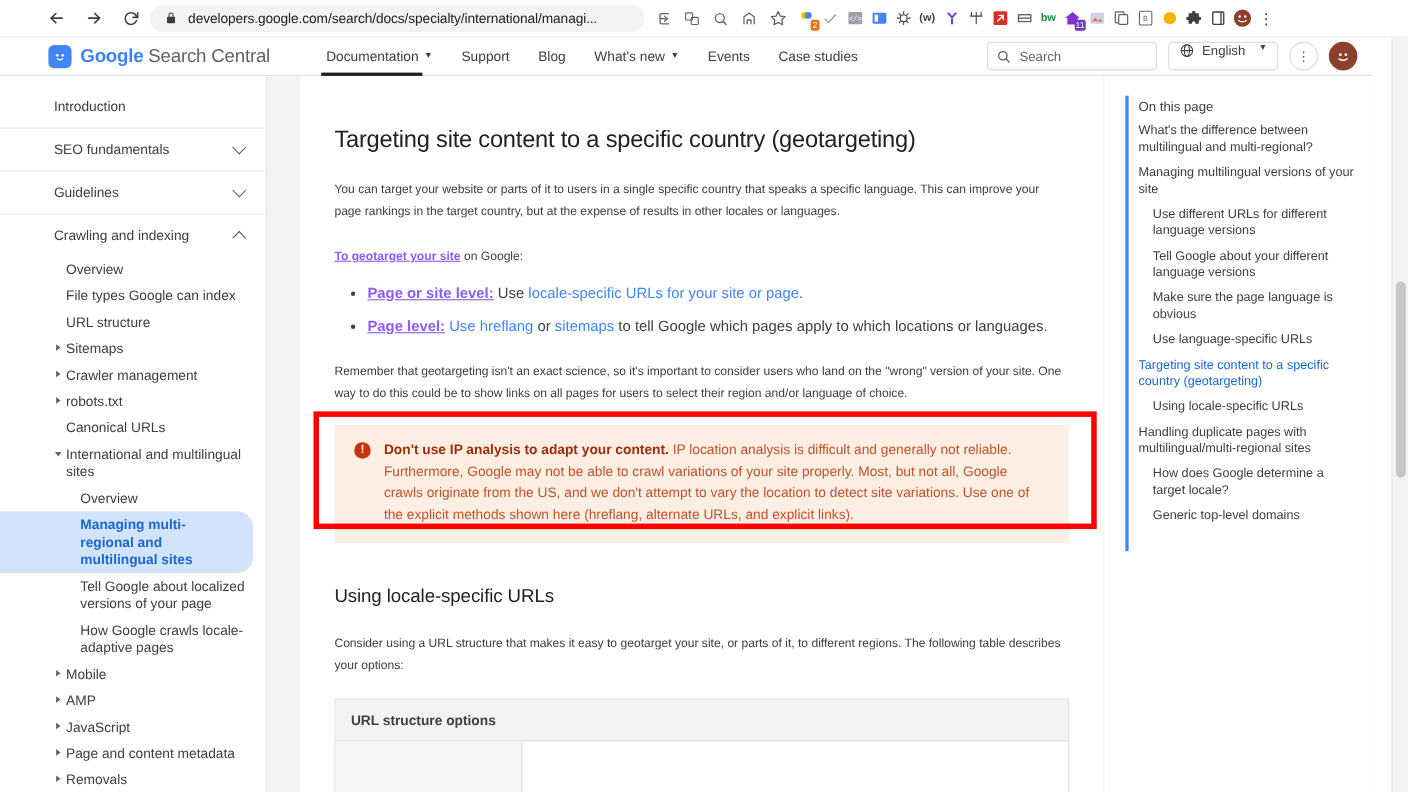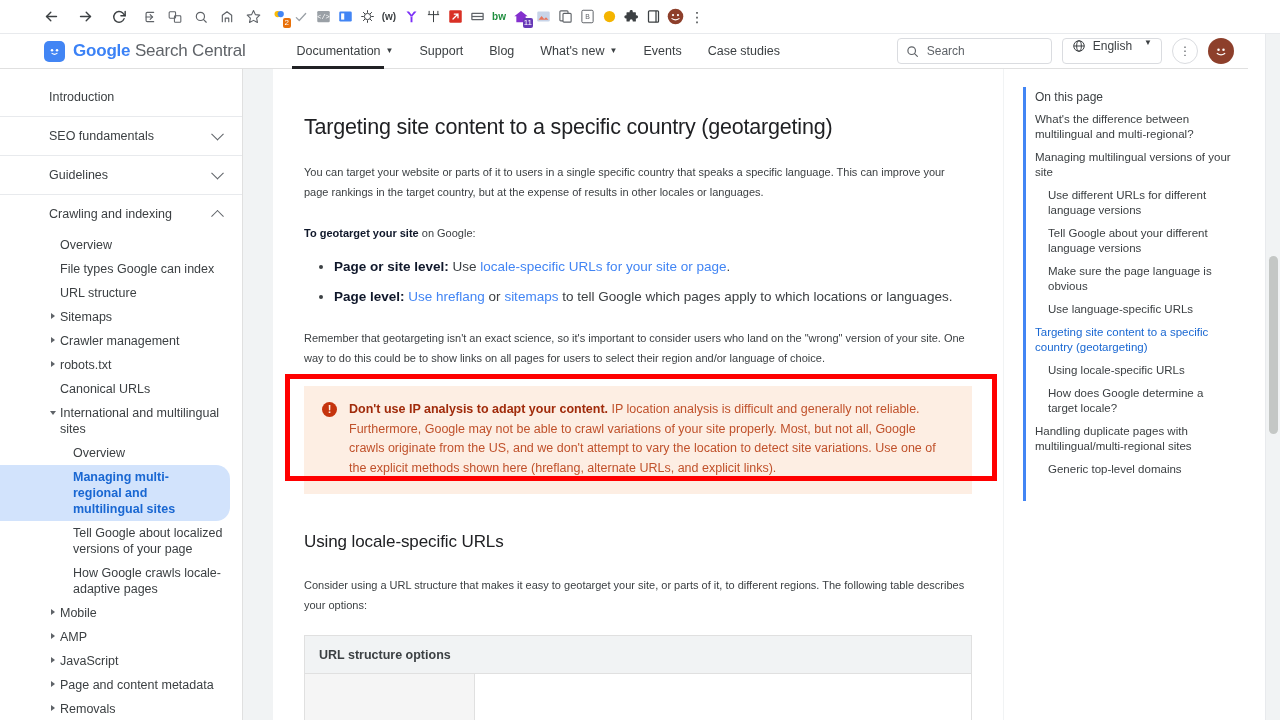--- a/index.html
+++ b/index.html
@@ -196,21 +196,21 @@
   p.body {
     font-size: 11px; color: #3c4043;
     line-height: 20px; margin: 21px 0 0 0;
   }
   ul.body-list { margin: 14px 0 0 0; padding-left: 30px; }
   ul.body-list li {
     font-size: 13.5px; color: #3c4043;
     line-height: 20px; margin-bottom: 10px;
   }
   a.doclink { color: #4285f4; text-decoration: none; }
-  b.lead { font-weight: 700; color: #0f172a; }
+  b.lead { font-weight: 700; color: #8b5cf6; text-decoration: underline; }
 
   
   #callout-wrap { position: relative; margin-top: 18px; }
   #callout {
     background: #fdeee3;
     padding: 14px 22px 16px 18px;
     display: flex; align-items: flex-start;
   }
   #callout-icon {
     flex: 0 0 auto; width: 15px; height: 15px;
@@ -309,20 +309,28 @@
         <polyline points="13 6 19 12 13 18"></polyline>
       </svg>
   </div>
   <div class="nav-btn" style="margin-left:8px">
     <svg width="17" height="17" viewBox="0 0 24 24" fill="none" stroke="#3c4043" stroke-width="2" stroke-linecap="round" stroke-linejoin="round">
         <polyline points="20 5 20 11 14 11"></polyline>
         <path d="M18.5 15a7.5 7.5 0 1 1-1.8-7.8L20 11"></path>
       </svg>
   </div>
 
+  <div id="omnibox">
+    <span class="omni-icon">
+      <svg width="11" height="11" viewBox="0 0 24 24" fill="#3c4043">
+          <path d="M12 1a5 5 0 0 0-5 5v3H6a2 2 0 0 0-2 2v9a2 2 0 0 0 2 2h12a2 2 0 0 0 2-2v-9a2 2 0 0 0-2-2h-1V6a5 5 0 0 0-5-5zm0 2a3 3 0 0 1 3 3v3H9V6a3 3 0 0 1 3-3z"></path>
+        </svg>
+    </span>
+    <span id="omnibox-url">developers.google.com/search/docs/specialty/international/managi...</span>
+  </div>
 
   <div class="nav-btn" style="margin-left:4px">
     <svg width="14" height="14" viewBox="0 0 24 24" fill="none" stroke="#5f6368" stroke-width="2" stroke-linecap="round">
         <path d="M20 4H9a2 2 0 0 0-2 2v12a2 2 0 0 0 2 2h11"></path>
         <polyline points="14 8 18 12 14 16"></polyline>
         <line x1="18" y1="12" x2="7" y2="12"></line>
       </svg>
   </div>
   <div class="nav-btn">
     <svg width="14" height="14" viewBox="0 0 24 24" fill="#5f6368">
@@ -690,21 +698,21 @@
     <div id="toc-rail"></div>
     <div id="toc-title">On this page</div>
     <div class="toc-item">What's the difference between multilingual and multi-regional?</div>
     <div class="toc-item">Managing multilingual versions of your site</div>
     <div class="toc-item sub">Use different URLs for different language versions</div>
     <div class="toc-item sub">Tell Google about your different language versions</div>
     <div class="toc-item sub">Make sure the page language is obvious</div>
     <div class="toc-item sub">Use language-specific URLs</div>
     <div class="toc-item current">Targeting site content to a specific country (geotargeting)</div>
     <div class="toc-item sub">Using locale-specific URLs</div>
+    <div class="toc-item">Handling duplicate pages with multilingual/multi-regional sites</div>
     <div class="toc-item sub">How does Google determine a target locale?</div>
-    <div class="toc-item">Handling duplicate pages with multilingual/multi-regional sites</div>
     <div class="toc-item sub">Generic top-level domains</div>
   </div>
 </div>
 
 <div id="scroll-track">
   <div id="scroll-thumb"></div>
 </div>
 
 </body></html>

